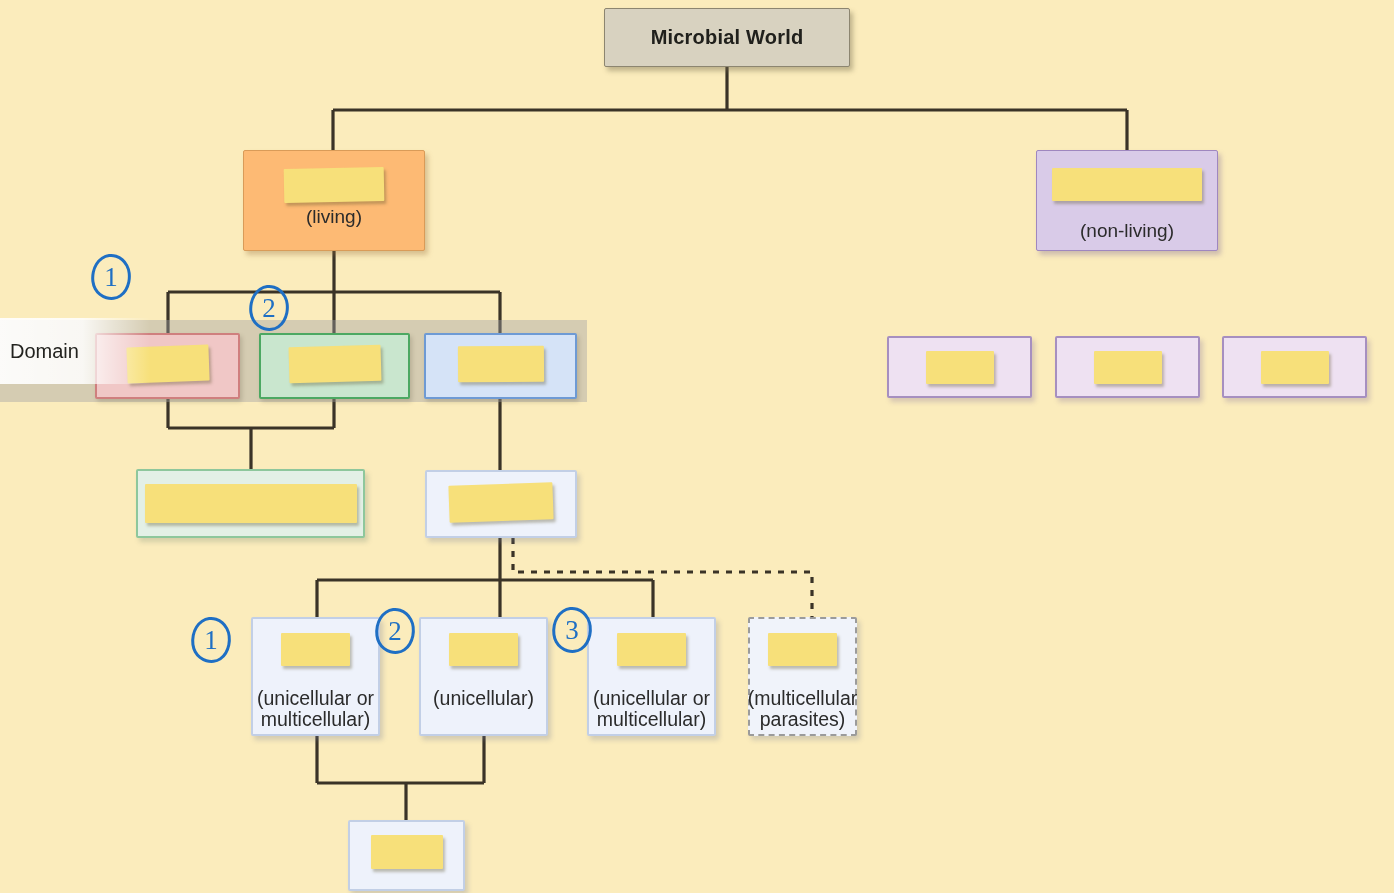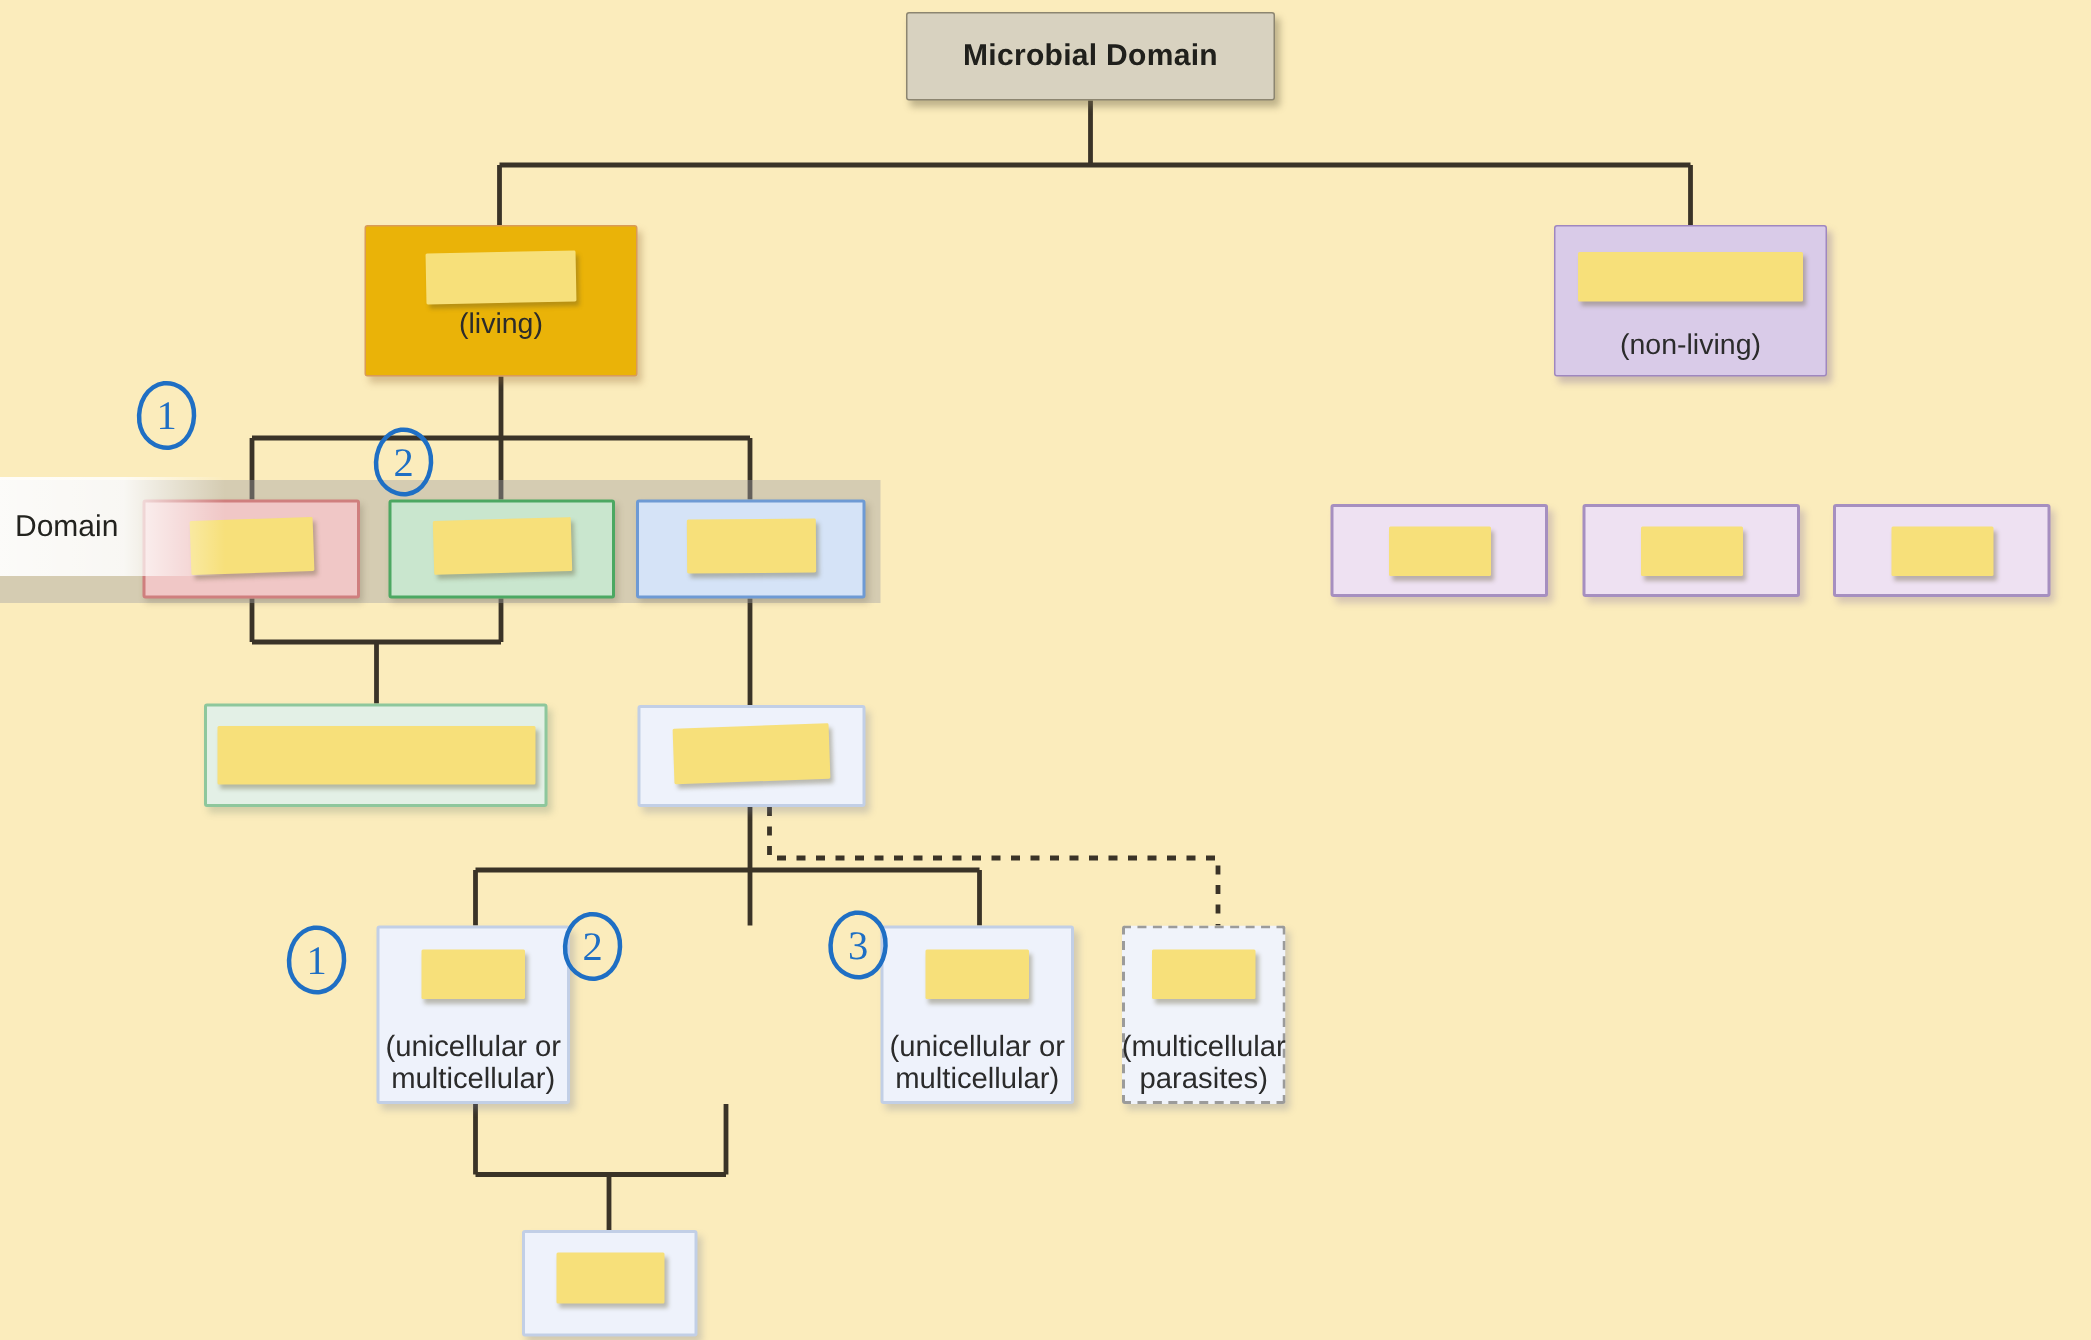--- a/index.html
+++ b/index.html
@@ -45,21 +45,21 @@
   .root{
     left:604px;top:8px;width:246px;height:59px;
     background:#d8d2c0;border:1.5px solid #8c8570;
     box-shadow:3px 4px 5px rgba(120,110,80,.45);
     justify-content:center;
   }
   .root .title{font-size:20px;font-weight:bold;color:#20201c;letter-spacing:.2px;}
 
   .cell{
     left:243px;top:150px;width:182px;height:101px;
-    background:#eab308;border:1.5px solid #d99b58;
+    background:#fdba74;border:1.5px solid #d99b58;
     box-shadow:3px 4px 5px rgba(150,110,60,.35);
     padding-top:17px;
   }
   .cell .sticker{width:100px;height:34px;transform:rotate(-1.1deg);}
   .cell .cap{margin-top:5px;}
 
   .acell{
     left:1036px;top:150px;width:182px;height:101px;
     background:#d9cbe8;border:1.5px solid #9f87bf;
     box-shadow:3px 4px 5px rgba(120,100,150,.35);
@@ -200,21 +200,21 @@
       <path d="M317,783 L484,783"></path>
       <path d="M406,783 L406,820"></path>
     </g>
 
     <g stroke="#3a3327" stroke-width="3.2" fill="none" stroke-dasharray="6 7" stroke-linecap="butt">
       <path d="M513,538 L513,572 L812,572 L812,617"></path>
     </g>
   </svg>
 
   <div class="node root">
-    <div class="title">Microbial Domain</div>
+    <div class="title">Microbial World</div>
   </div>
 
   <div class="node cell">
     <div class="sticker"></div>
     <div class="cap">(living)</div>
   </div>
 
   <div class="node acell">
     <div class="sticker"></div>
     <div class="cap">(non-living)</div>
@@ -249,20 +249,24 @@
   </div>
   <div class="node euk">
     <div class="sticker"></div>
   </div>
 
   <div class="node leaf l1">
     <div class="sticker"></div>
     <div class="cap">(unicellular or
 multicellular)</div>
   </div>
+  <div class="node leaf l2">
+    <div class="sticker"></div>
+    <div class="cap">(unicellular)</div>
+  </div>
   <div class="node leaf l3">
     <div class="sticker"></div>
     <div class="cap">(unicellular or
 multicellular)</div>
   </div>
   <div class="node leaf l4">
     <div class="sticker"></div>
     <div class="cap">(multicellular
 parasites)</div>
   </div>

